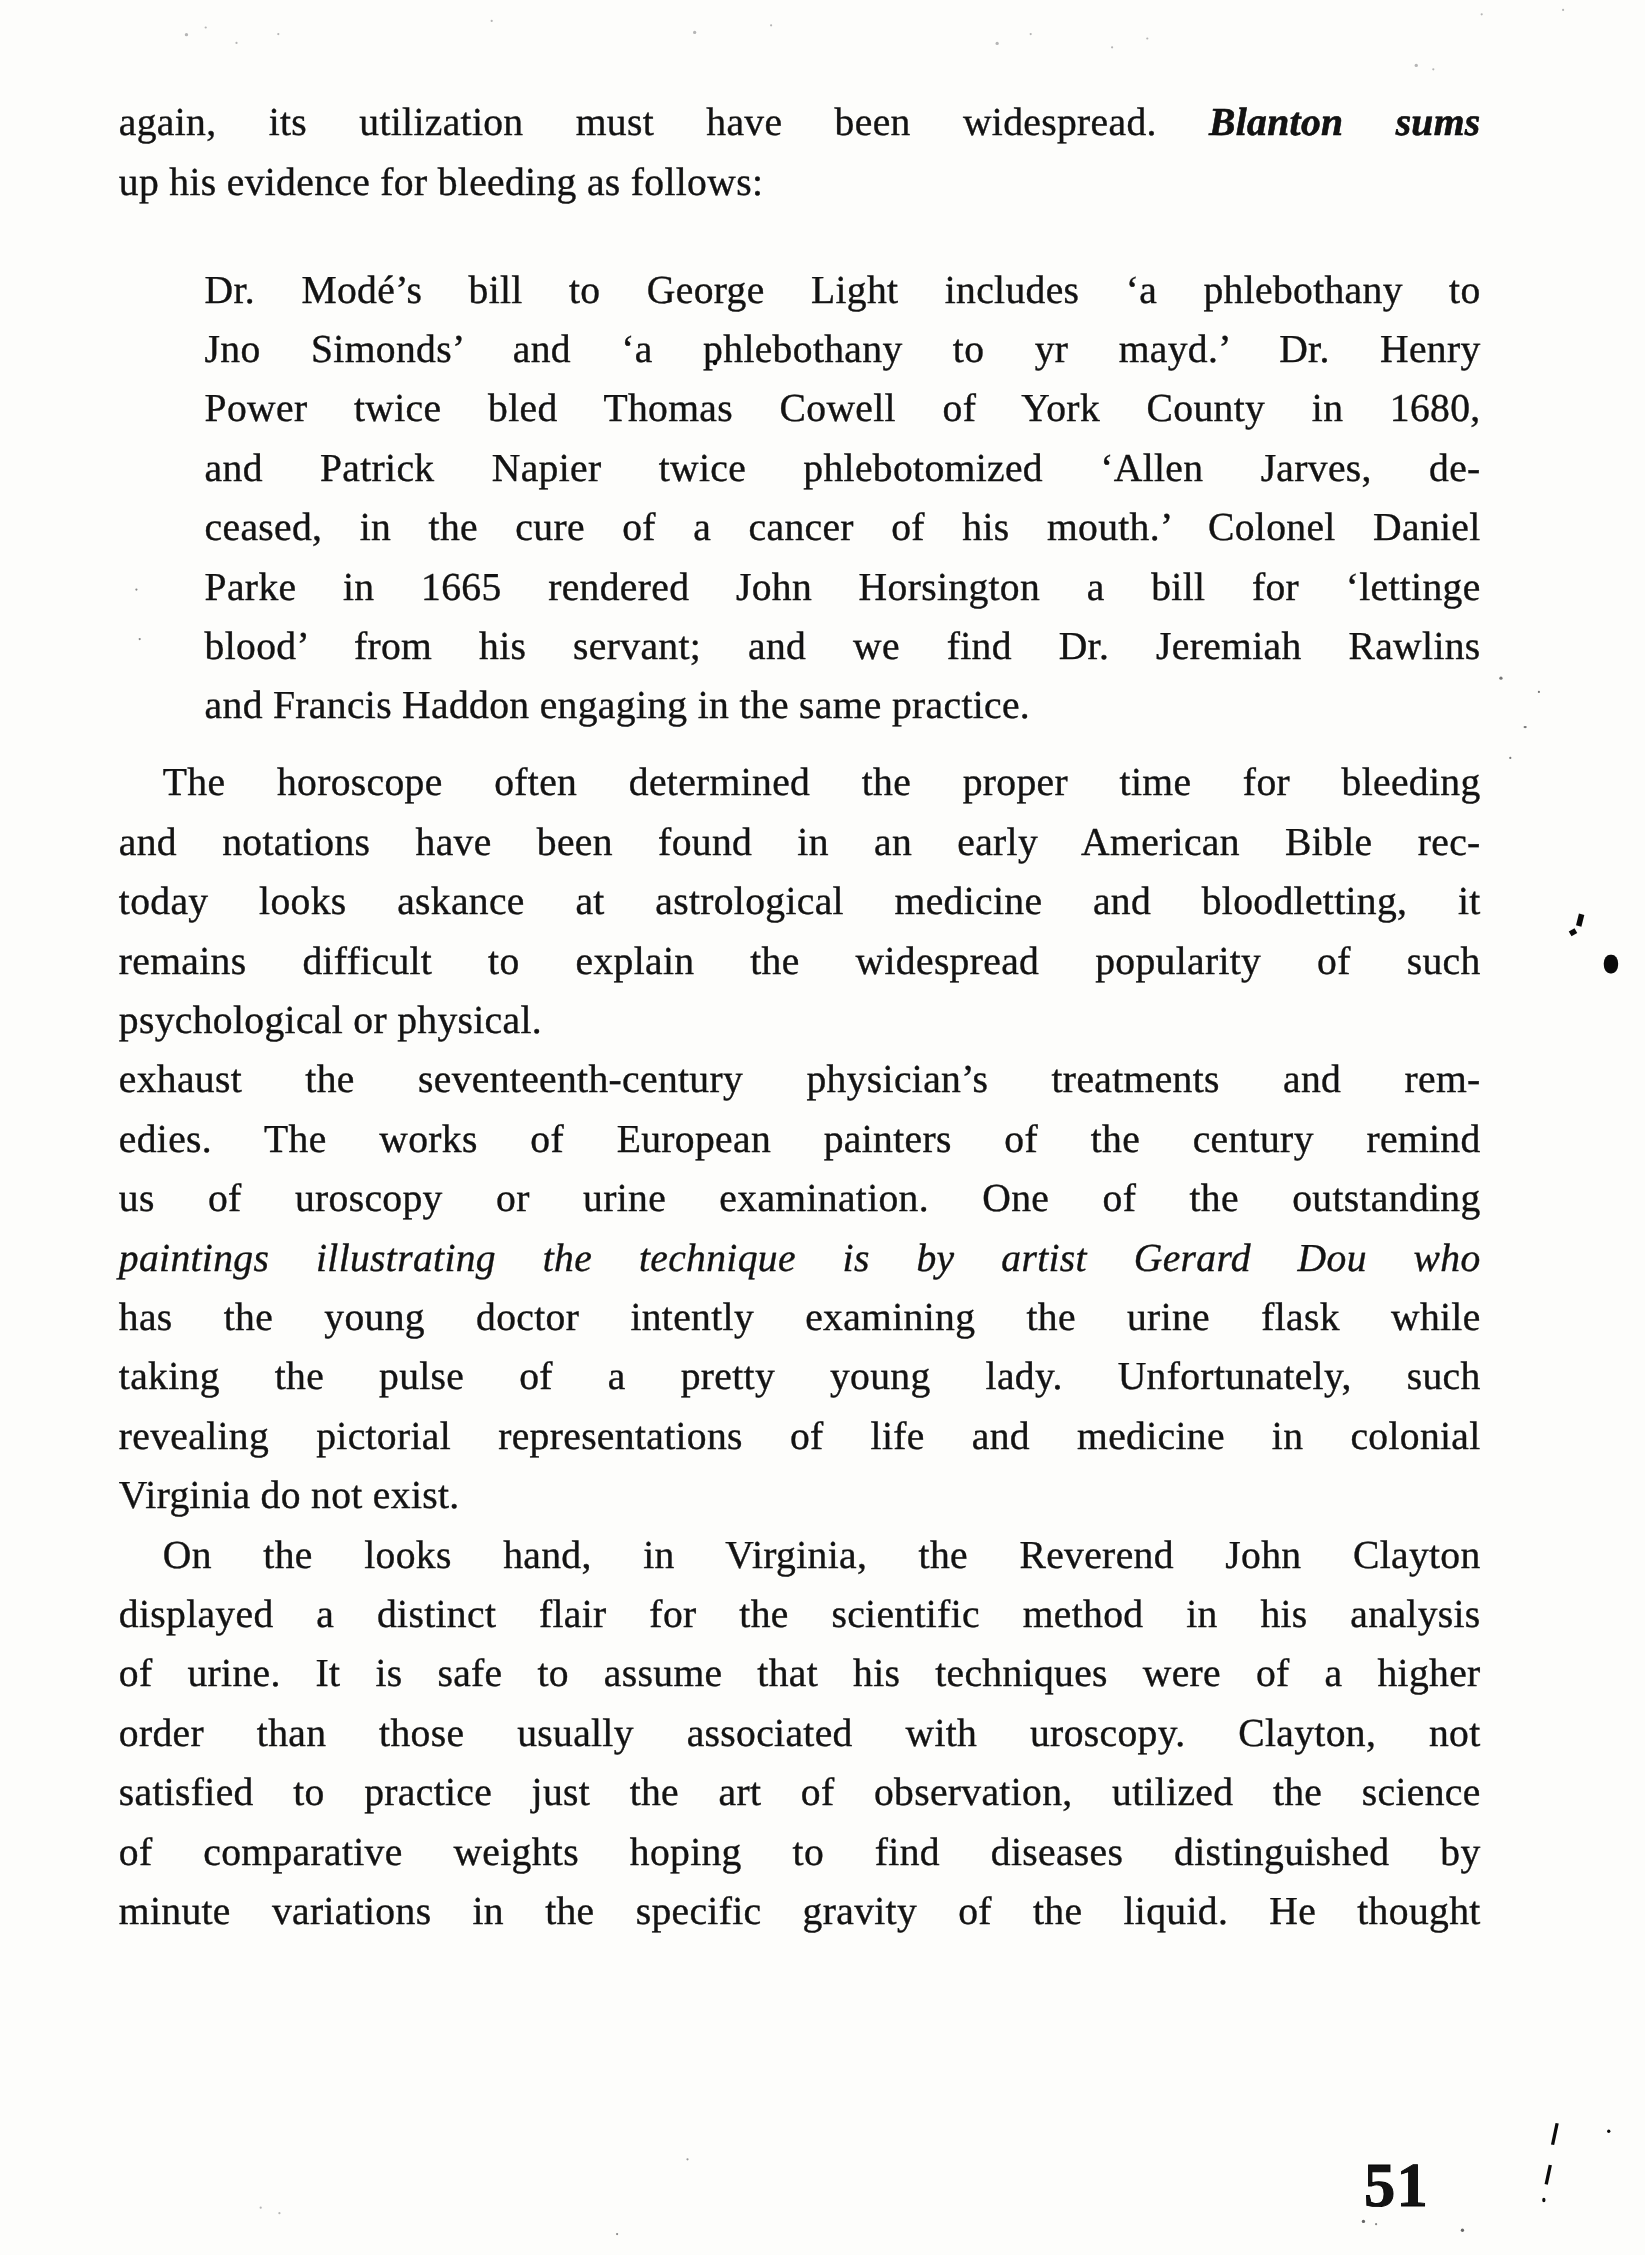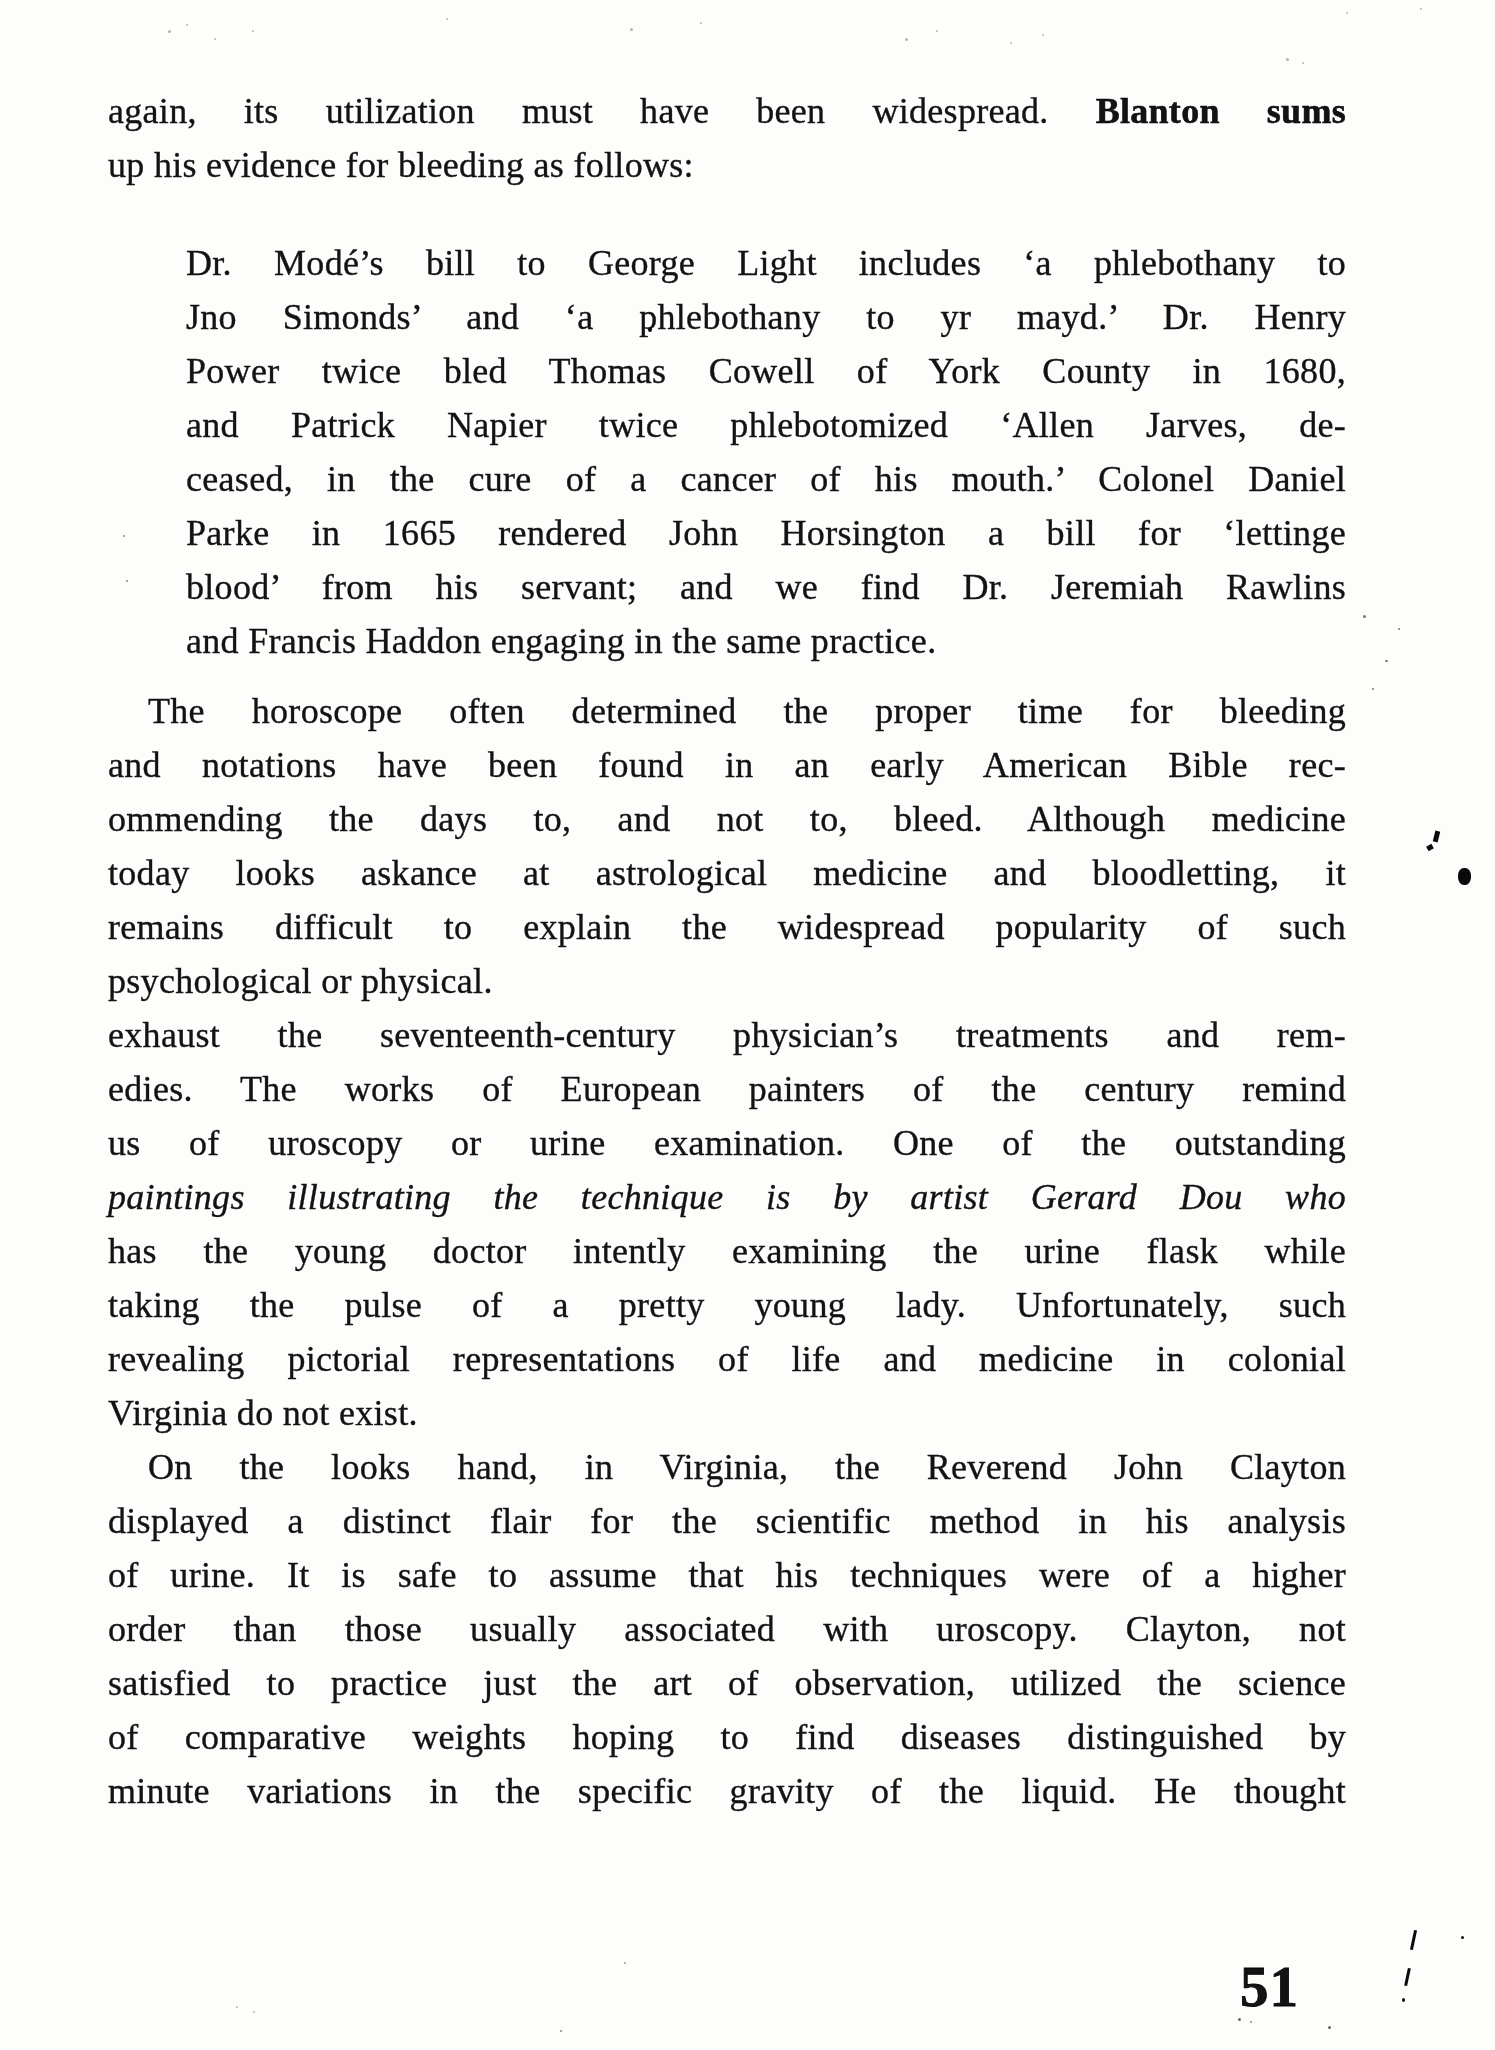--- a/index.html
+++ b/index.html
@@ -18,21 +18,21 @@
     line-height:54px;
     letter-spacing:0.3px;
     text-align:justify;
     text-align-last:justify;
     -webkit-text-stroke:0.35px #131313;
     white-space:normal;
   }
   .ln.last{text-align-last:left;}
   .indent{text-indent:40px;}
   .ital{font-style:italic;}
-  .bold{font-weight:700;-webkit-text-stroke:0.5px #000;}
+  .bold{font-weight:700;font-style:italic;-webkit-text-stroke:0.5px #000;}
   .quote{margin:44px 0 16px 78px;}
   .pagenum{
     position:absolute;left:1240px;top:1954px;
     font-size:57px;font-weight:700;
     -webkit-text-stroke:0.8px #000;
     letter-spacing:1px;
   }
   .spk{position:absolute;background:#b5b5b5;border-radius:50%;}
   .art{position:absolute;background:#0a0a0a;}
   .blob{border-radius:45%;}
@@ -56,21 +56,20 @@
       <div class="ln">and Patrick Napier twice phlebotomized ‘Allen Jarves, de-</div>
       <div class="ln">ceased, in the cure of a cancer of his mouth.’ Colonel Daniel</div>
       <div class="ln">Parke in 1665 rendered John Horsington a bill for ‘lettinge</div>
       <div class="ln">blood’ from his servant; and we find Dr. Jeremiah Rawlins</div>
       <div class="ln last">and Francis Haddon engaging in the same practice.</div>
     </div>
 
     <div>
       <div class="ln indent">The horoscope often determined the proper time for bleeding</div>
       <div class="ln">and notations have been found in an early American Bible rec-</div>
-      <div class="ln">ommending the days to, and not to, bleed. Although medicine</div>
       <div class="ln">today looks askance at astrological medicine and bloodletting, it</div>
       <div class="ln">remains difficult to explain the widespread popularity of such</div>
       <div class="ln last">psychological or physical.</div>
     </div>
 
     <div>
       <div class="ln">exhaust the seventeenth-century physician’s treatments and rem-</div>
       <div class="ln">edies. The works of European painters of the century remind</div>
       <div class="ln">us of uroscopy or urine examination. One of the outstanding</div>
       <div class="ln ital">paintings illustrating the technique is by artist Gerard Dou who</div>

